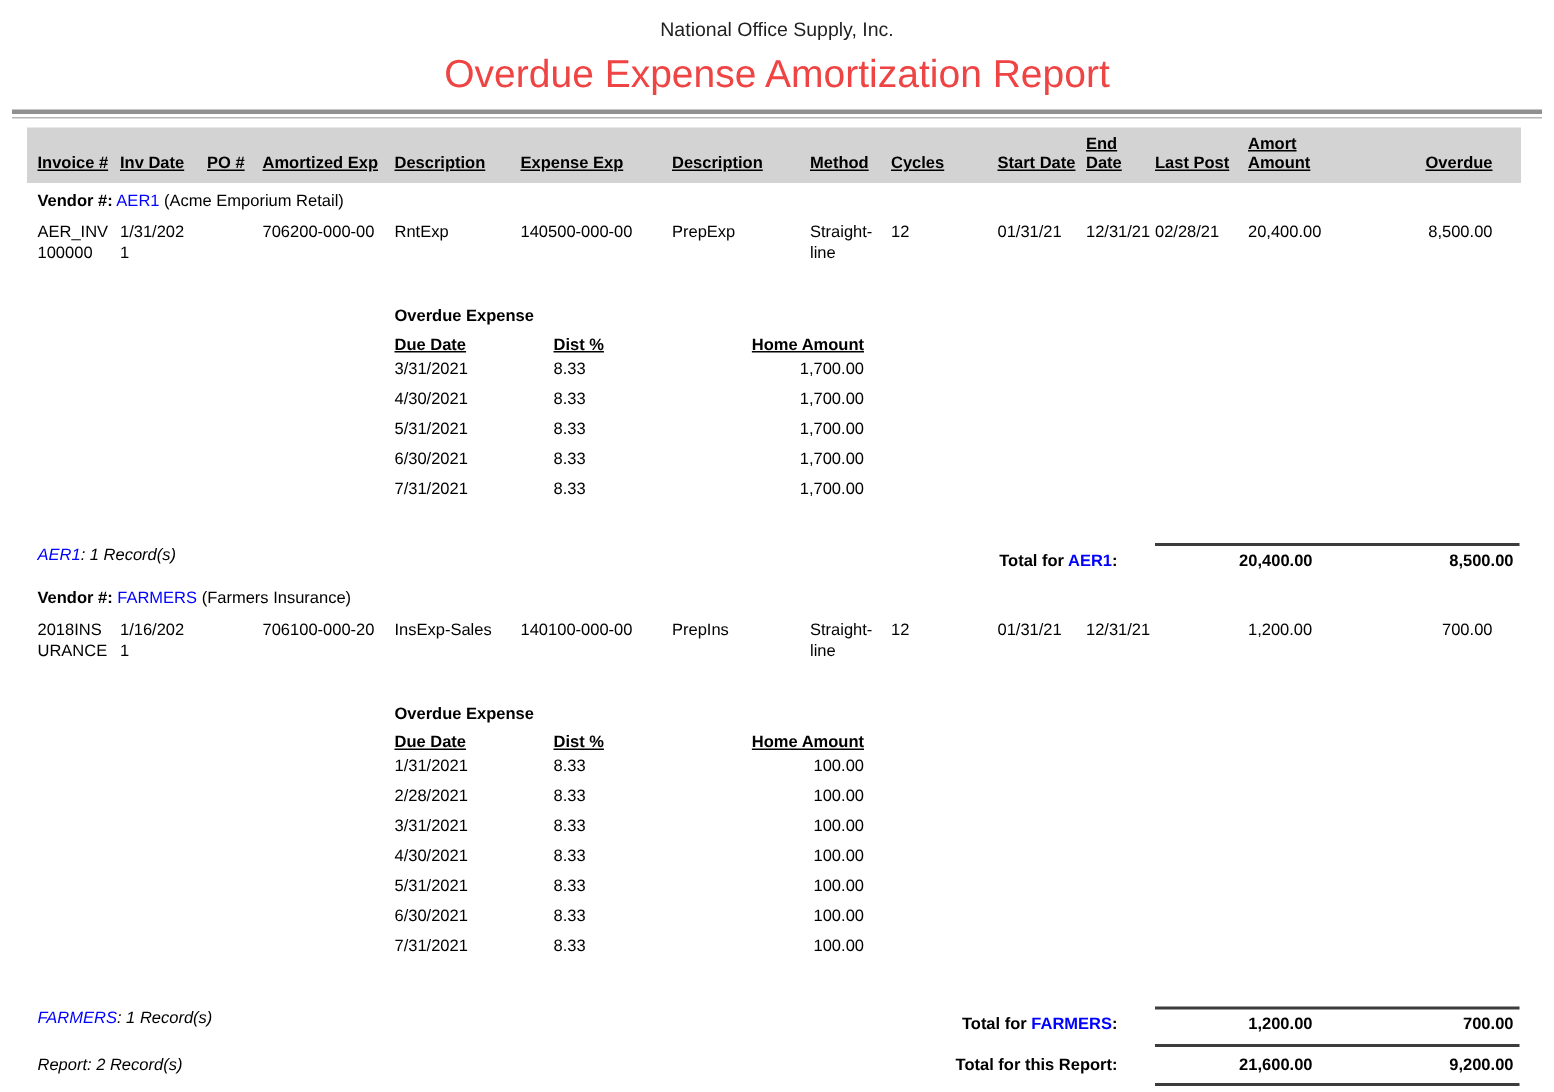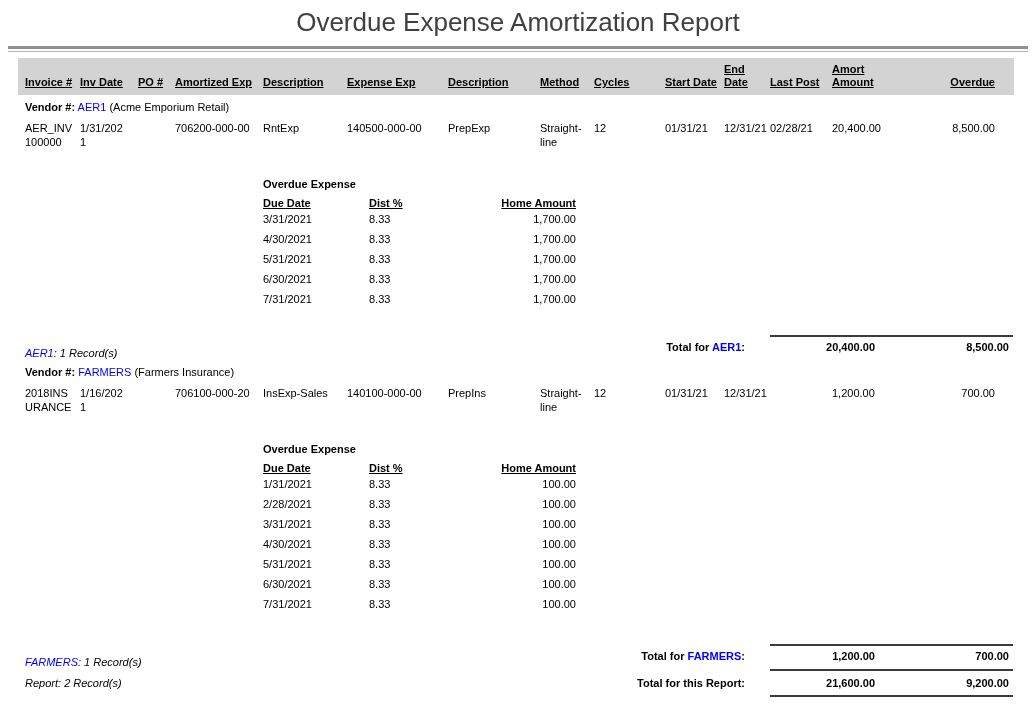--- a/index.html
+++ b/index.html
@@ -2,21 +2,21 @@
 <html><head>
 <meta charset="utf-8">
 <style>
   html,body { margin:0; padding:0; }
   body {
     width:1036px; height:728px; background:#ffffff; overflow:hidden;
     font-family:"Liberation Sans","DejaVu Sans",sans-serif;
     font-size:11px; color:#000;
   }
   .company { text-align:center; padding-top:12px; font-size:13px; color:#1f1f1f; }
-  .title   { text-align:center; font-size:26px; margin-top:7px; color:#404040; font-weight:400; }
+  .title   { text-align:center; font-size:26px; margin-top:7px; color:#ef4444; font-weight:400; }
   .rule-thick { height:3px; background:#909090; margin:8px 8px 0 8px; }
   .rule-thin  { height:1px; background:#b5b5b5; margin:2px 8px 0 8px; }
 
   .maingrid {
     display:grid; width:996px; margin-left:18px;
     grid-template-columns:62px 58px 37px 88px 84px 101px 92px 54px 71px 59px 46px 62px 73px 109px;
   }
   .band { background:#d3d3d3; margin-top:6px; padding:5px 0 6px 0; align-items:end; }
   .hcell { font-weight:bold; line-height:13px; }
   .hcell span { text-decoration:underline; }
@@ -33,35 +33,36 @@
 
   .subtable { margin-left:263px; width:269px; margin-top:12px; }
   .sub-title { font-weight:bold; line-height:14px;margin-top:28px; }
   .subgrid { display:grid; grid-template-columns:84px 100px 85px;gap:22px; }
   .subhead { margin-top:6px; font-weight:bold; }
   .subhead span { text-decoration:underline; }
   .subrow div { padding:3px 0; line-height:14px; }
   .amt { text-align:right; }
 
   .totalrow { position:relative; height:22px; }
-  .totalrow .records { position:absolute; left:25px; top:12px; font-style:italic; }
+  .totalrow .records { position:absolute; left:25px; top:2px; font-style:italic; }
   .totalrow .tlabel  { position:absolute; right:291px; top:6px; font-weight:bold; white-space:nowrap; }
   .totalrow .tam1    { position:absolute; right:161px; top:6px; font-weight:bold; }
   .totalrow .tam2    { position:absolute; right:27px;  top:6px; font-weight:bold; }
   .overline  { position:absolute; left:770px; right:23px; top:0; border-top:2px solid #3c3c3c; }
   .underline { position:absolute; left:770px; right:23px; bottom:0; border-bottom:2px solid #3c3c3c; }
   .mt26 { margin-top:26px; }
   .mt30 { margin-top:30px; }
   .reportrow { height:28px; margin-top:3px; }
   .reportrow .records,.reportrow .tlabel,.reportrow .tam1,.reportrow .tam2 { top:8px; }
 </style>
 </head>
 <body>
 
 <div>
+  <div class="company">National Office Supply, Inc.</div>
   <div class="title">Overdue Expense Amortization Report</div>
   <div class="rule-thick"></div>
   <div class="rule-thin"></div>
 
   <div class="maingrid band">
     <div class="hcell c1"><span>Invoice #</span></div>
     <div class="hcell"><span>Inv Date</span></div>
     <div class="hcell"><span>PO #</span></div>
     <div class="hcell"><span>Amortized Exp</span></div>
     <div class="hcell"><span>Description</span></div>

